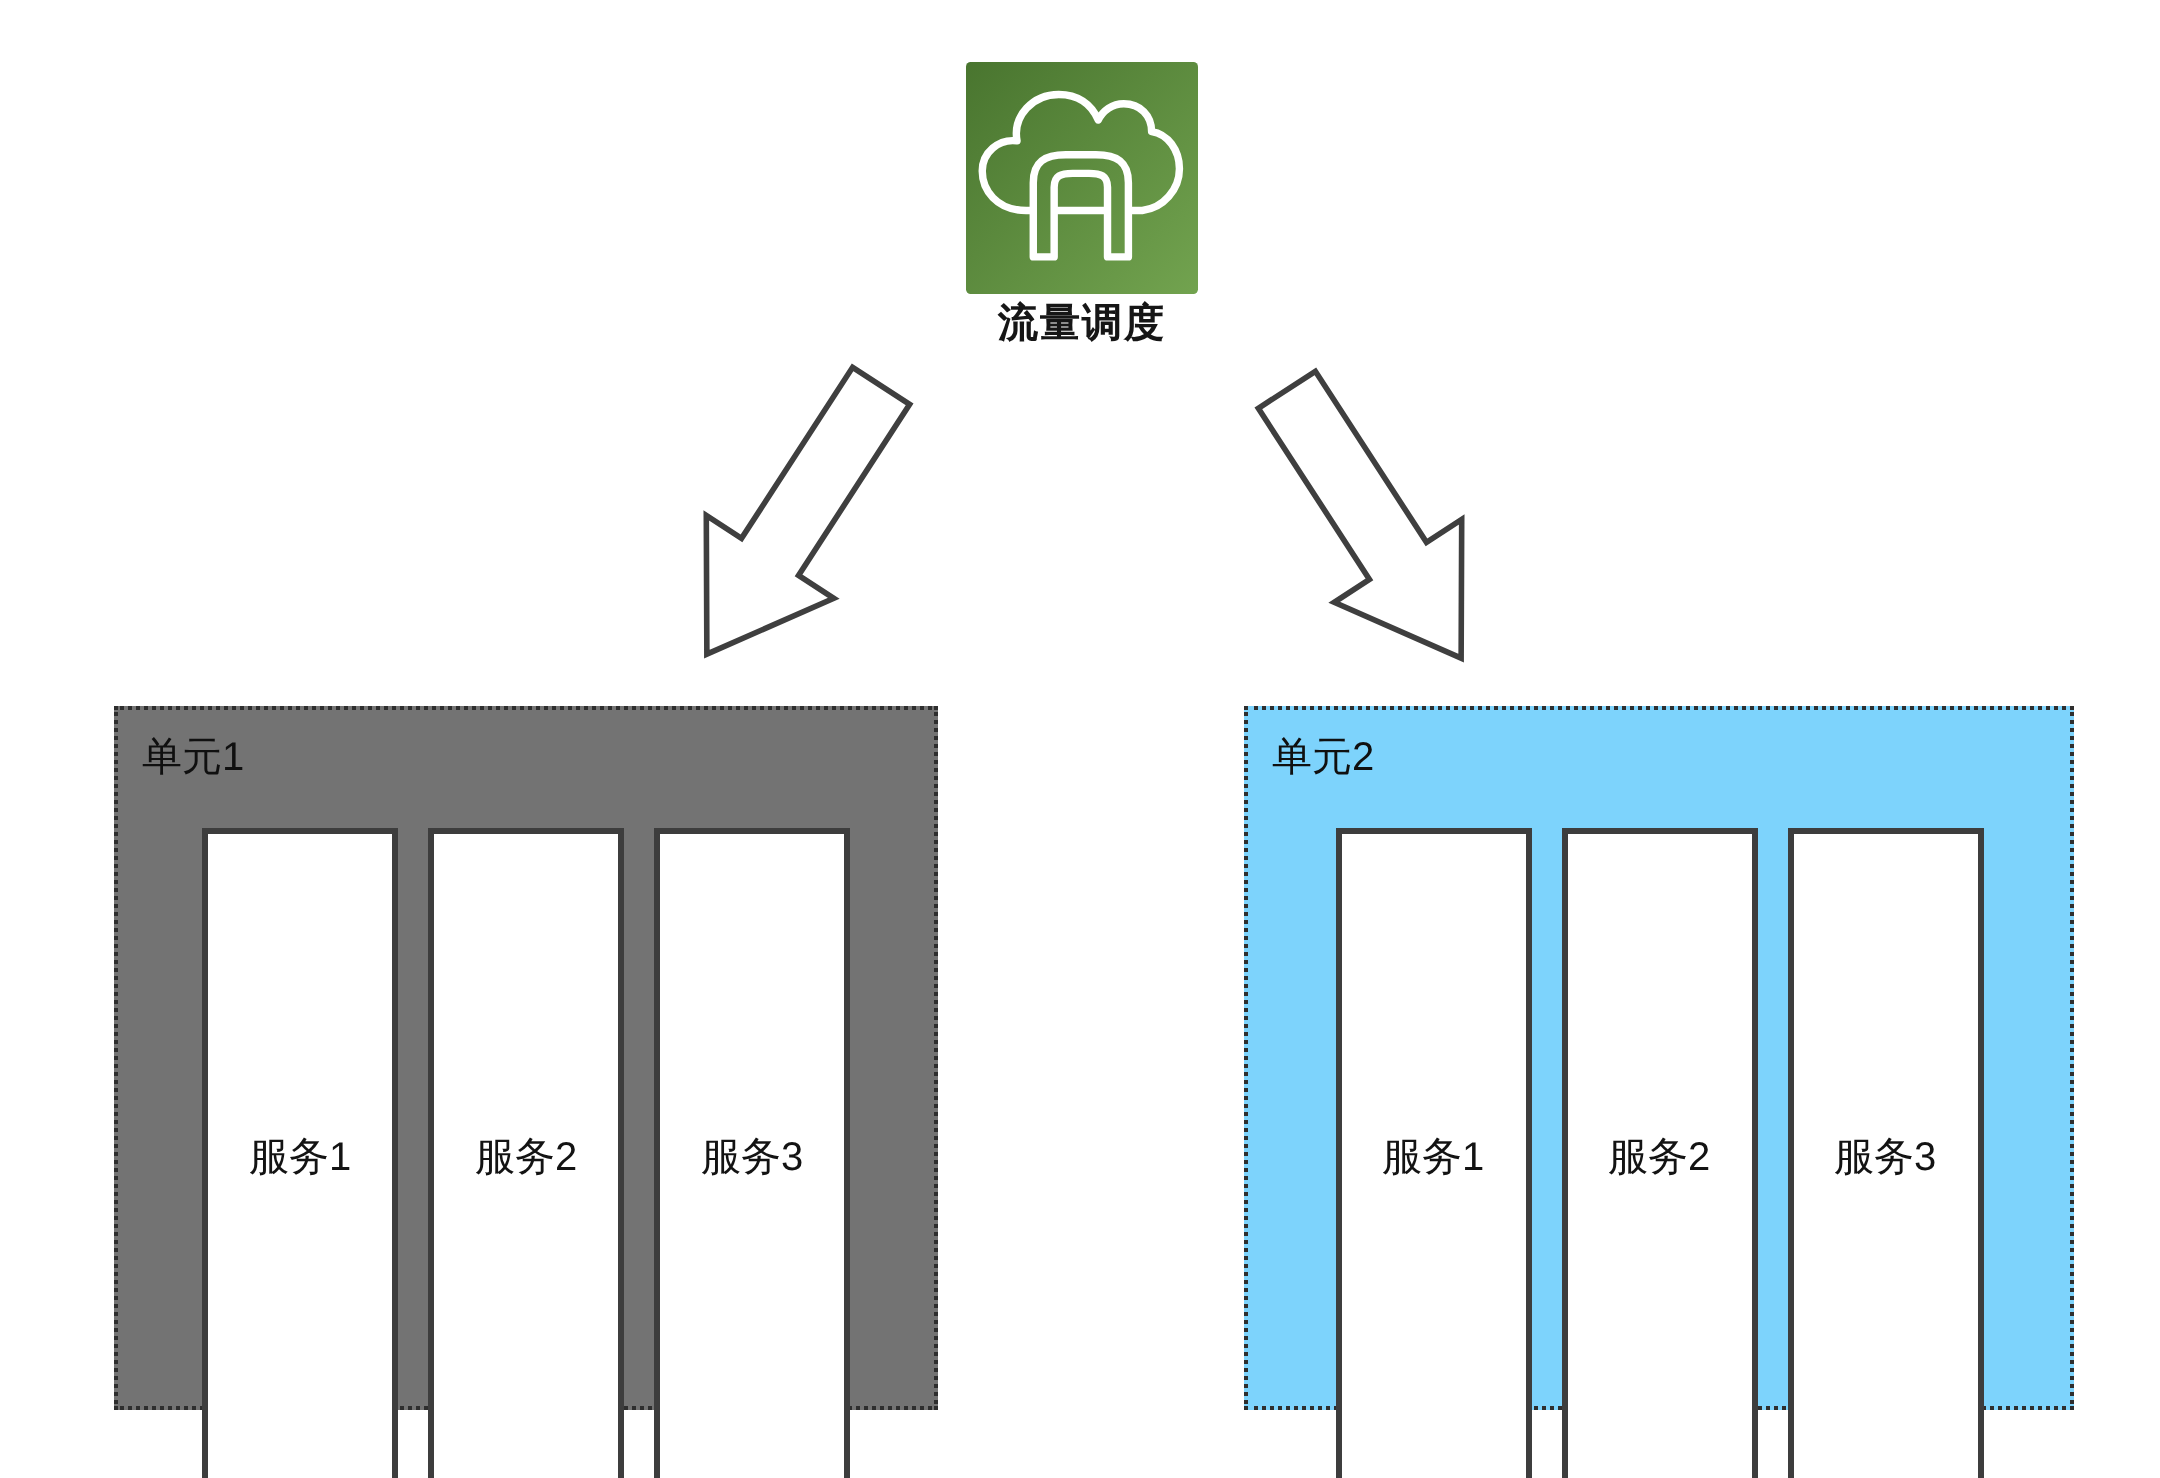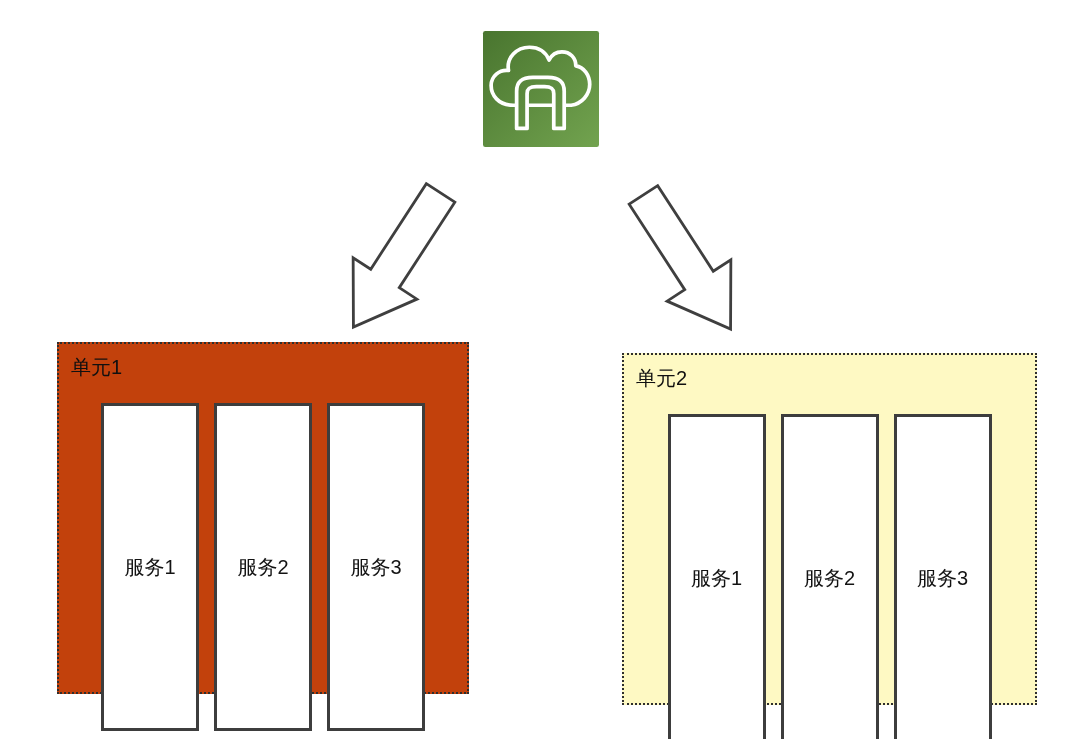--- a/index.html
+++ b/index.html
@@ -17,22 +17,22 @@
   }
 
   
   .arrow-left-svg{left:325px;top:178px;}
   .arrow-right-svg{left:615px;top:180px;}
 
   
   .unit{
     width:412px;height:352px;border:2px dotted #2e2e2e;box-sizing:border-box;
   }
-  .unit-1{left:57px;top:342px;background:#c2410c;}
-  .unit-2{left:622px;top:353px;background:#fef9c3;width:415px;}
+  .unit-1{left:57px;top:353px;background:#737373;}
+  .unit-2{left:622px;top:353px;background:#7dd3fc;width:415px;}
   .unit-label{
     position:absolute;left:12px;top:10px;font-size:20px;color:#101010;font-weight:500;
   }
   .services{
     position:absolute;left:0;right:0;top:59px;
     display:flex;justify-content:center;gap:15px;
   }
   .service{
     width:98px;height:328px;background:#ffffff;border:3px solid #3d3d3d;box-sizing:border-box;
     display:flex;align-items:center;justify-content:center;
@@ -57,20 +57,21 @@
     <defs>
       <linearGradient id="awsgreen" gradientUnits="userSpaceOnUse" x1="0" y1="0" x2="100" y2="100">
         <stop offset="0" stop-color="#49752f"></stop>
         <stop offset="1" stop-color="#72a34f"></stop>
       </linearGradient>
     </defs>
     <rect x="0" y="0" width="100" height="100" rx="2" fill="url(#awsgreen)"></rect>
     <path d="M 26,64 C 13,64 7,55 7,47 C 7,39 14,33 22,34 C 20,23 29,14 40,14 C 48,14 54,18 57,25 C 59,21 63,18 68,18 C 75,18 80,23 80,30 C 87,31 92,38 92,46 C 92,55 85,63 76,64 Z" fill="none" stroke="#ffffff" stroke-width="3.2" stroke-linejoin="round" stroke-linecap="round"></path>
     <path d="M 29,84 L 29,52 C 29,43 34,40 43,40 L 56,40 C 65,40 70,43 70,52 L 70,84 L 61,84 L 61,54 C 61,49 58,48 53,48 L 46,48 C 41,48 38,49 38,54 L 38,84 Z" fill="url(#awsgreen)" stroke="#ffffff" stroke-width="3.2" stroke-linejoin="round"></path>
   </svg>
+  <div class="abs traffic-label">流量调度</div>
 
   <svg class="abs arrow-left-svg" width="145" height="164" viewBox="0 0 145 164" xmlns="http://www.w3.org/2000/svg">
     <polygon points="55,2 89,2 89,104 110,104 72,162 34,104 55,104" transform="rotate(33 72 82)" fill="#ffffff" stroke="#3f3f3f" stroke-width="2.8" stroke-linejoin="miter"></polygon>
   </svg>
 
   <svg class="abs arrow-right-svg" width="145" height="164" viewBox="0 0 145 164" xmlns="http://www.w3.org/2000/svg">
     <polygon points="55,2 89,2 89,104 110,104 72,162 34,104 55,104" transform="rotate(-33 72 82)" fill="#ffffff" stroke="#3f3f3f" stroke-width="2.8" stroke-linejoin="miter"></polygon>
   </svg>
 
   <div class="abs unit unit-1">

